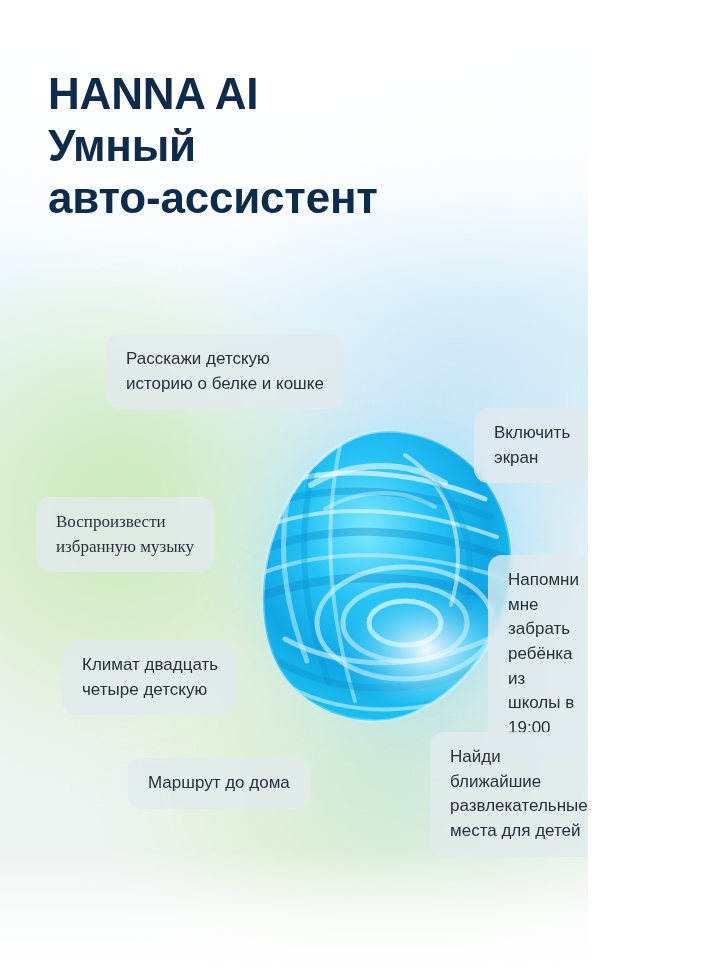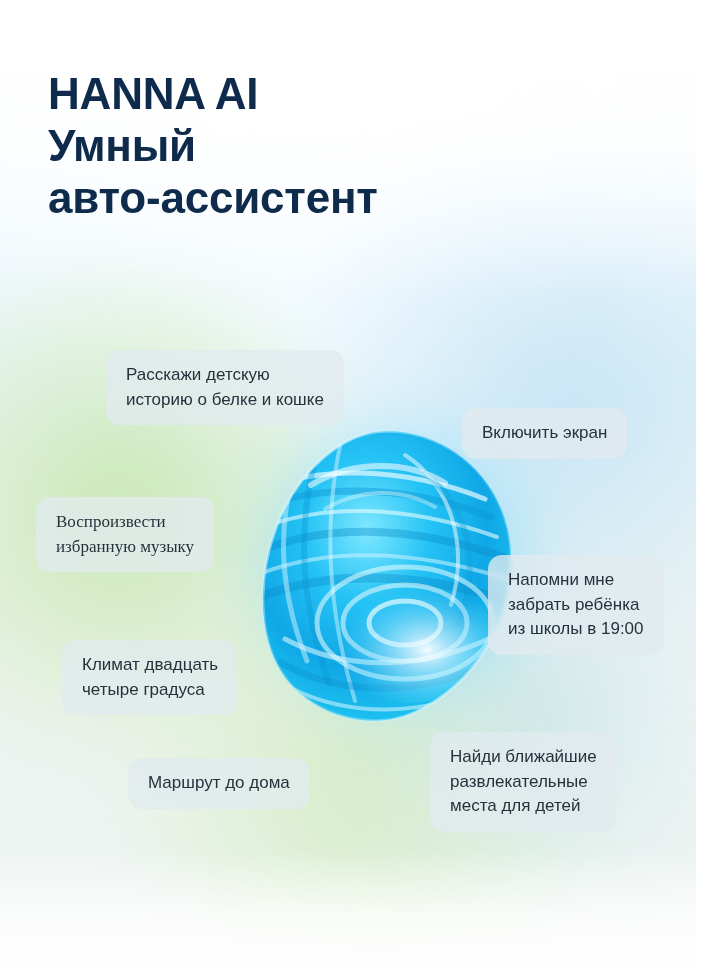--- a/index.html
+++ b/index.html
@@ -9,21 +9,21 @@
   body {
     width: 728px;
     height: 970px;
     overflow: hidden;
     font-family: "Liberation Sans", sans-serif;
     background: #ffffff;
   }
 
   .poster {
     position: relative;
-    width: 696px;
+    width: 588px;
     height: 970px;
     overflow: hidden;
     background: #eab308;
   }
 
   
   .bg-base {
     position: absolute;
     inset: 0;
     background:
@@ -121,22 +121,22 @@
     position: absolute;
     background: rgba(226,235,238,0.78);
     border-radius: 14px;
     color: #25323c;
     font-size: 17px;
     line-height: 1.45;
     padding: 13px 20px;
     white-space: pre-line;
     backdrop-filter: blur(2px);
   }
-  .b1 { left: 106px; top: 350px; }
-  .b2 { left: 462px; top: 408px; }
+  .b1 { left: 106px; top: 334px; }
+  .b2 { left: 474px; top: 408px; }
   .b3 { left: 36px;  top: 497px; font-family: Liberation Serif, serif; }
   .b4 { left: 488px; top: 555px; }
   .b5 { left: 62px;  top: 640px; }
   .b6 { left: 128px; top: 758px; }
   .b7 { left: 430px; top: 732px; }
 </style>
 </head>
 <body>
 
 <div class="poster">
@@ -232,19 +232,19 @@
 
   <div class="bubble b1">Расскажи детскую
 историю о белке и кошке</div>
   <div class="bubble b2">Включить экран</div>
   <div class="bubble b3">Воспроизвести
 избранную музыку</div>
   <div class="bubble b4">Напомни мне
 забрать ребёнка
 из школы в 19:00</div>
   <div class="bubble b5">Климат двадцать
-четыре градуса</div>
+четыре детскую</div>
   <div class="bubble b6">Маршрут до дома</div>
   <div class="bubble b7">Найди ближайшие
 развлекательные
 места для детей</div>
 
 </div>
 
 </body></html>

